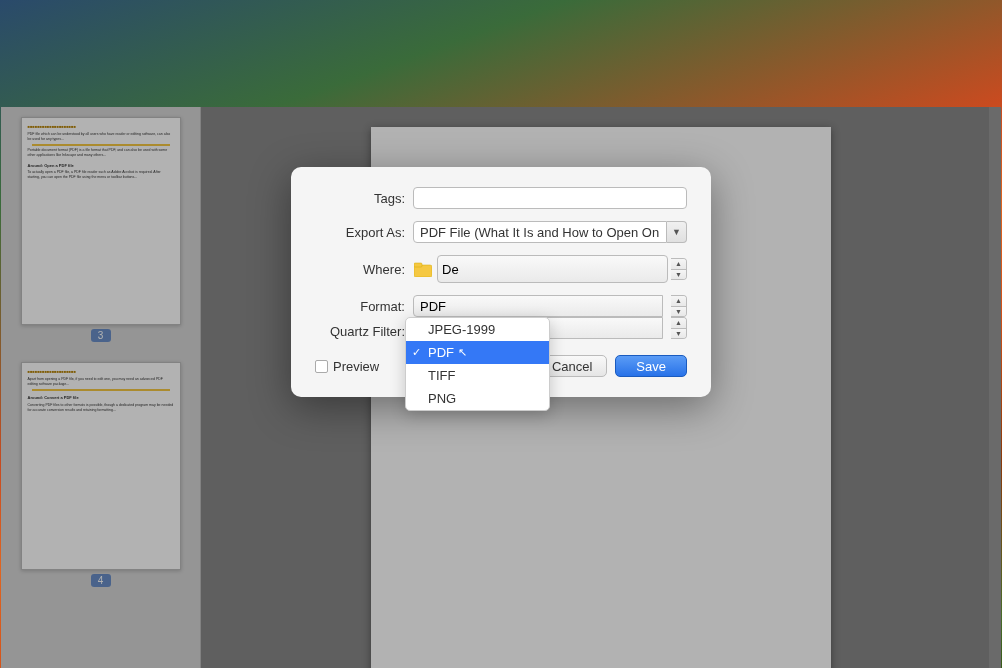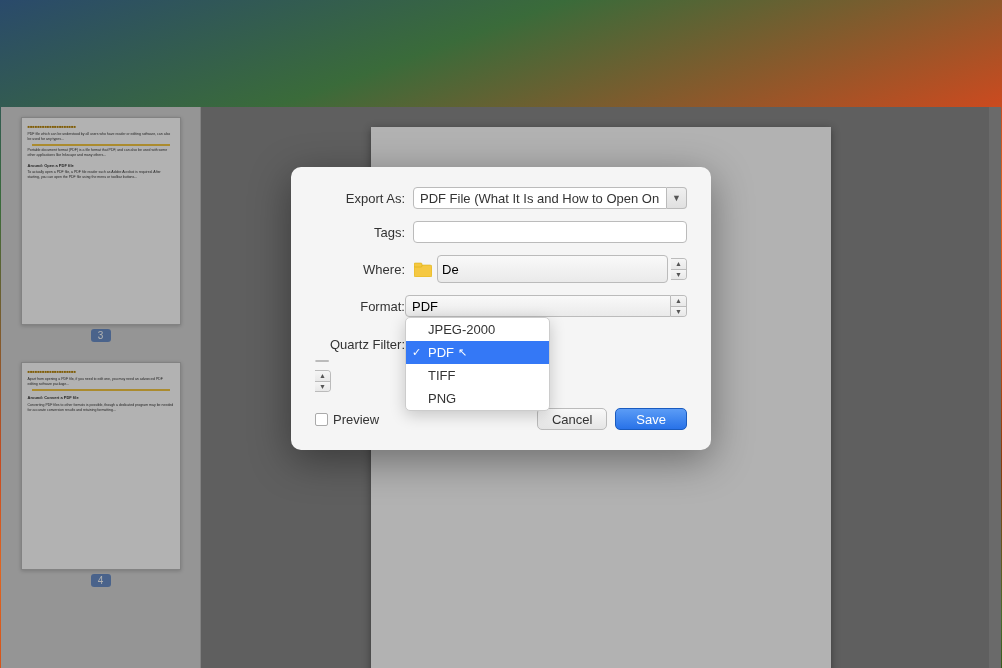--- a/index.html
+++ b/index.html
@@ -365,21 +365,22 @@
       background: linear-gradient(to bottom, #f5f5f5, #e8e8e8);
       font-size: 7px;
       color: #555;
       border-bottom: 1px solid #bbb;
     }
     .where-arrow-down { border-bottom: none; }
 
     .format-row {
       display: flex;
       align-items: center;
-      margin-bottom: 20px;
+      margin-bottom: 0;
+      gap: 8px;
       position: relative;
     }
 
     .format-selector {
       flex: 1;
       height: 22px;
       background: linear-gradient(to bottom, #f9f9f9, #eaeaea);
       border: 1px solid #bbb;
       border-radius: 4px 0 0 4px;
       display: flex;
@@ -464,24 +465,23 @@
       border: 1px solid #1a5bbf;
       border-radius: 5px;
       font-size: 13px;
       cursor: pointer;
       color: #fff;
       font-weight: 500;
     }
 
     .quartz-row {
       display: flex;
-      align-items: flex-start;
+      align-items: flex-end;
       margin-bottom: 12px;
       gap: 8px;
-      flex-direction: column;
     }
     .quartz-selector {
       flex: 1;
       height: 22px;
       background: linear-gradient(to bottom, #f9f9f9, #eaeaea);
       border: 1px solid #bbb;
       border-radius: 4px 0 0 4px;
       display: flex;
       align-items: center;
       padding: 0 6px;
@@ -616,30 +616,30 @@
         <div class="doc-text-line">ook the same no matter what</div>
       </div>
 
       <div class="scroll-track" style="position:absolute; right:0; top:0; bottom:0; width:12px; background:#aaa; opacity:0.5;"></div>
     </div>
 
     <div class="modal-overlay">
       <div class="modal-sheet">
 
         <div class="modal-row">
+          <span class="modal-label">Tags:</span>
+          <input type="text" class="modal-input" style="border-radius: 4px;">
+        </div>
+
+        <div class="modal-row">
           <span class="modal-label">Export As:</span>
           <div class="modal-input-group">
             <input type="text" class="modal-input" value="PDF File (What It Is and How to Open On" style="">
             <div class="modal-dropdown-btn">▼</div>
           </div>
-        </div>
-
-        <div class="modal-row">
-          <span class="modal-label">Tags:</span>
-          <input type="text" class="modal-input" style="border-radius: 4px;">
         </div>
 
         <div class="modal-row">
           <span class="modal-label">Where:</span>
           <div class="where-row">
             <span class="where-folder-icon">
               <svg width="18" height="16" viewBox="0 0 18 16">
                 <rect x="0" y="4" width="18" height="12" rx="2" fill="#f5c842" stroke="#d4a800" stroke-width="0.5"></rect>
                 <rect x="0" y="2" width="8" height="4" rx="1" fill="#f5c842" stroke="#d4a800" stroke-width="0.5"></rect>
               </svg>
@@ -659,21 +659,21 @@
           <div class="format-selector" style="flex:1; border-radius:4px 0 0 4px;">
             <span>PDF</span>
           </div>
           <div class="stepper-btns">
             <div class="stepper-up">▲</div>
             <div class="stepper-down">▼</div>
           </div>
 
           <div class="dropdown-menu">
             <div class="dropdown-item">
-              <span>JPEG-2000</span>
+              <span>JPEG-1999</span>
             </div>
             <div class="dropdown-item selected">
               <span class="dropdown-check">✓</span>
               <span>PDF</span>
               <span style="margin-left:4px; font-size:11px;">↖</span>
             </div>
             <div class="dropdown-item">
               <span>TIFF</span>
             </div>
             <div class="dropdown-item">

